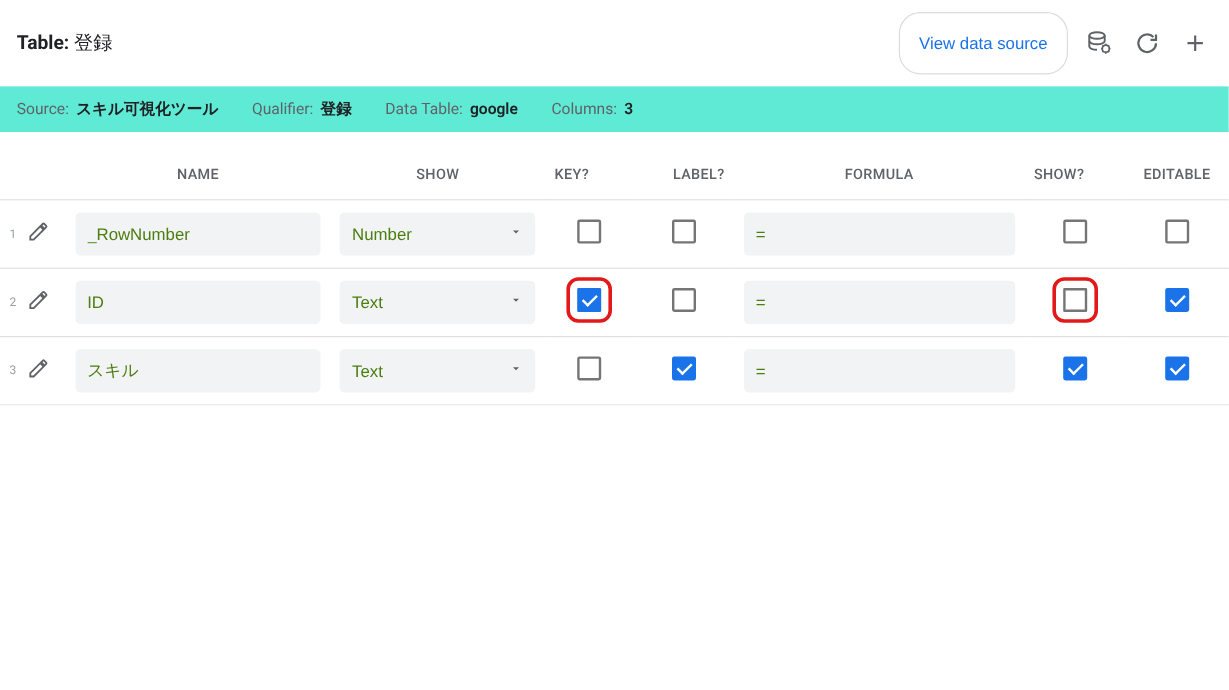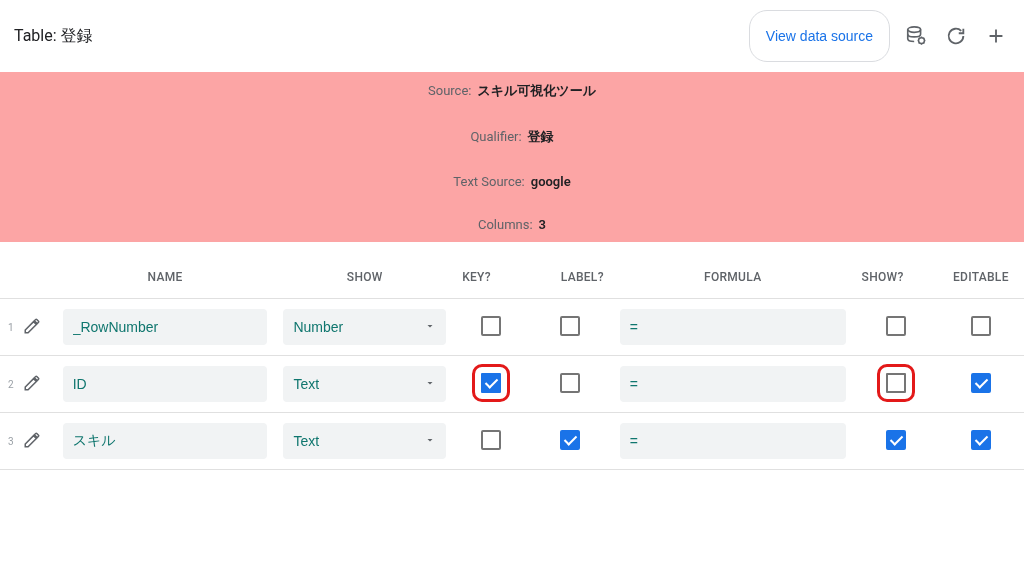--- a/index.html
+++ b/index.html
@@ -14,21 +14,21 @@
   .header {
     display: flex;
     align-items: center;
     padding: 10px 14px 10px 14px;
     gap: 12px;
   }
   .header-title {
     font-size: 16px;
     color: #202124;
   }
-  .header-title b { font-weight: 400; text-align: right; }
+  .header-title b { font-weight: 700; text-align: right; }
   .header-spacer { flex: 1; }
   .btn-outline {
     border: 1px solid #dadce0;
     border-radius: 18px;
     padding: 17px 16px;
     color: #1a73e8;
     background: #fff;
     cursor: pointer;
     font-size: 14px;
   }
@@ -39,23 +39,22 @@
     color: #5f6368;
     border-radius: 50%;
   }
   .icon-btn svg { width: 22px; height: 22px; }
   .meta-bar {
     display: flex;
     align-items: center;
     padding: 10px 14px;
     gap: 28px;
     font-size: 13px;
-    background: #fca5a5;
-    color: #5f6368;
-    flex-direction: column;
+    background: #5eead4;
+    color: #5f6368;
   }
   .meta-bar .k { color: #5f6368; margin-right: 6px; }
   .meta-bar .v { color: #202124; font-weight: 600; }
   .tbl {
     width: 100%;
     border-collapse: collapse;
     table-layout: fixed;
     margin-top: 18px;
   }
   .tbl th {
@@ -93,21 +92,21 @@
     cursor: pointer;
   }
   .input-flat {
     width: 100%;
     height: 36px;
     padding: 0 10px;
     font-size: 14px;
     background: #f1f3f4;
     border: none;
     border-radius: 4px;
-    color: #0f766e;
+    color: #4d7c0f;
   }
   .select-wrap {
     position: relative;
     width: 100%;
     text-decoration: underline;
   }
   .select-wrap .caret {
     position: absolute;
     right: 10px;
     top: 50%;
@@ -174,21 +173,21 @@
   <div class="icon-btn">
     <svg viewBox="0 0 24 24" fill="none" stroke="currentColor" stroke-width="2">
       <path d="M12 5v14M5 12h14"></path>
     </svg>
   </div>
 </div>
 
 <div class="meta-bar">
   <div><span class="k">Source:</span><span class="v">スキル可視化ツール</span></div>
   <div><span class="k">Qualifier:</span><span class="v">登録</span></div>
-  <div><span class="k">Text Source:</span><span class="v">google</span></div>
+  <div><span class="k">Data Table:</span><span class="v">google</span></div>
   <div><span class="k">Columns:</span><span class="v">3</span></div>
 </div>
 
 <table class="tbl">
   <colgroup>
     <col class="col-rownum">
       <col class="col-edit">
       <col class="col-name">
     <col class="col-type">
       <col class="col-key">

